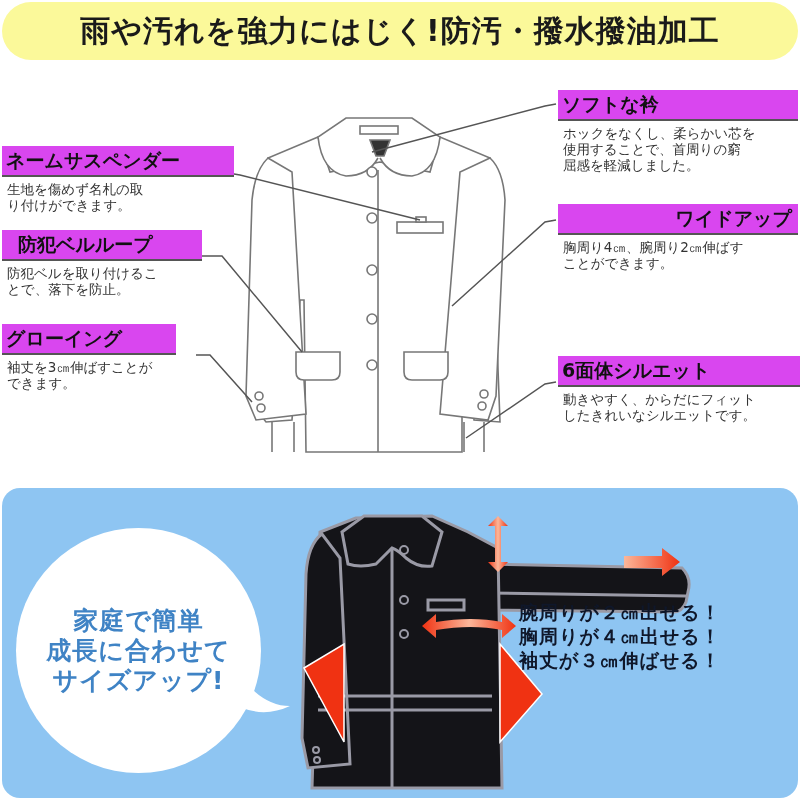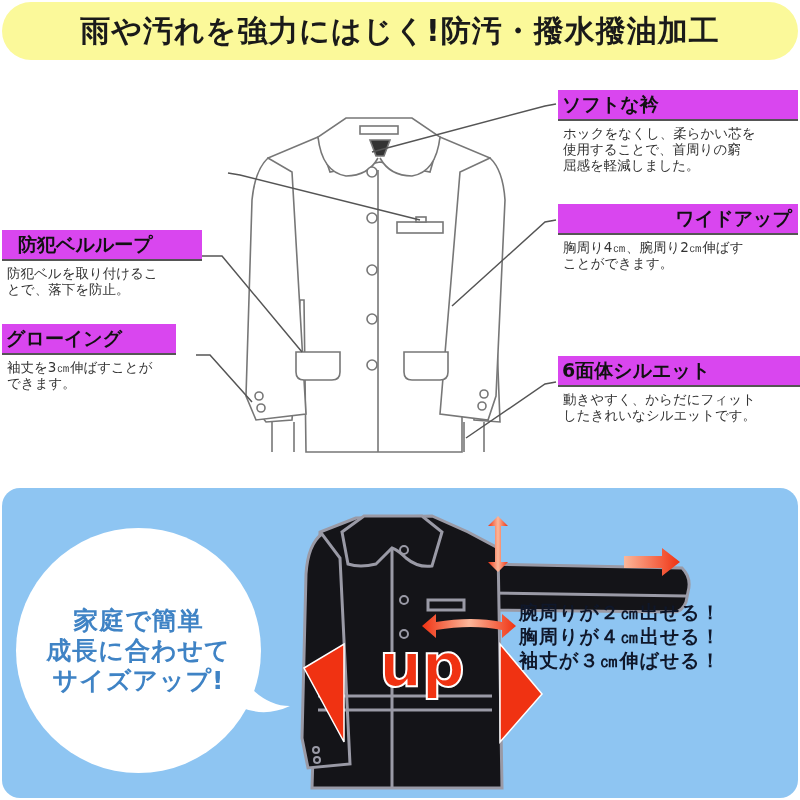--- a/index.html
+++ b/index.html
@@ -69,20 +69,27 @@
     <g stroke="#555" stroke-width="1.5" fill="none">
       <path d="M228,173 L240,175 L420,220"></path>
       <path d="M200,256 L222,256 L302,352"></path>
       <path d="M196,355 L210,355 L252,402"></path>
       <path d="M556,104 L545,106 L372,152"></path>
       <path d="M556,220 L545,222 L452,306"></path>
       <path d="M556,382 L545,384 L466,438"></path>
     </g>
   </svg>
 
+  <div class="feature" style="left:2px; top:84px;">
+    <div class="feature-title" style="width:232px;">ネームサスペンダー</div>
+    <div class="feature-desc">
+      <div>生地を傷めず名札の取</div>
+      <div>り付けができます。</div>
+    </div>
+  </div>
   <div class="feature" style="left:2px; top:168px;">
     <div class="feature-title" style="width:200px;padding-left:16px;">防犯ベルループ</div>
     <div class="feature-desc">
       <div>防犯ベルを取り付けるこ</div>
       <div>とで、落下を防止。</div>
     </div>
   </div>
   <div class="feature" style="left:2px; top:262px;">
     <div class="feature-title" style="width:174px;">グローイング</div>
     <div class="feature-desc">
@@ -173,21 +180,20 @@
 
     <g>
       <path d="M420,138 L434,126 L434,134 Q470,128 500,134 L500,126 L514,138 L500,150 L500,142 Q470,136 434,142 L434,150 Z" fill="url(#arrowGrad)"></path>
     </g>
 
     <path d="M302,180 L342,156 L342,254 Z" fill="#f03212" stroke="#fff" stroke-width="1.5"></path>
     <path d="M498,156 L498,254 L540,206 Z" fill="#f03212" stroke="#fff" stroke-width="1.5"></path>
   </svg>
 
   <div style="position:absolute; left:350px; top:154px; width:140px; text-align:center;">
-    <div style="font-size:60px; font-weight:bold; color:#f03212; line-height:54px; -webkit-text-stroke:2px #fff; margin-top:-4px;">up</div>
   </div>
 
   <div class="claims">
     <div class="claim">腕周りが２㎝出せる！</div>
     <div class="claim">胸周りが４㎝出せる！</div>
     <div class="claim">袖丈が３㎝伸ばせる！</div>
   </div>
 </div>
 
 </body></html>

